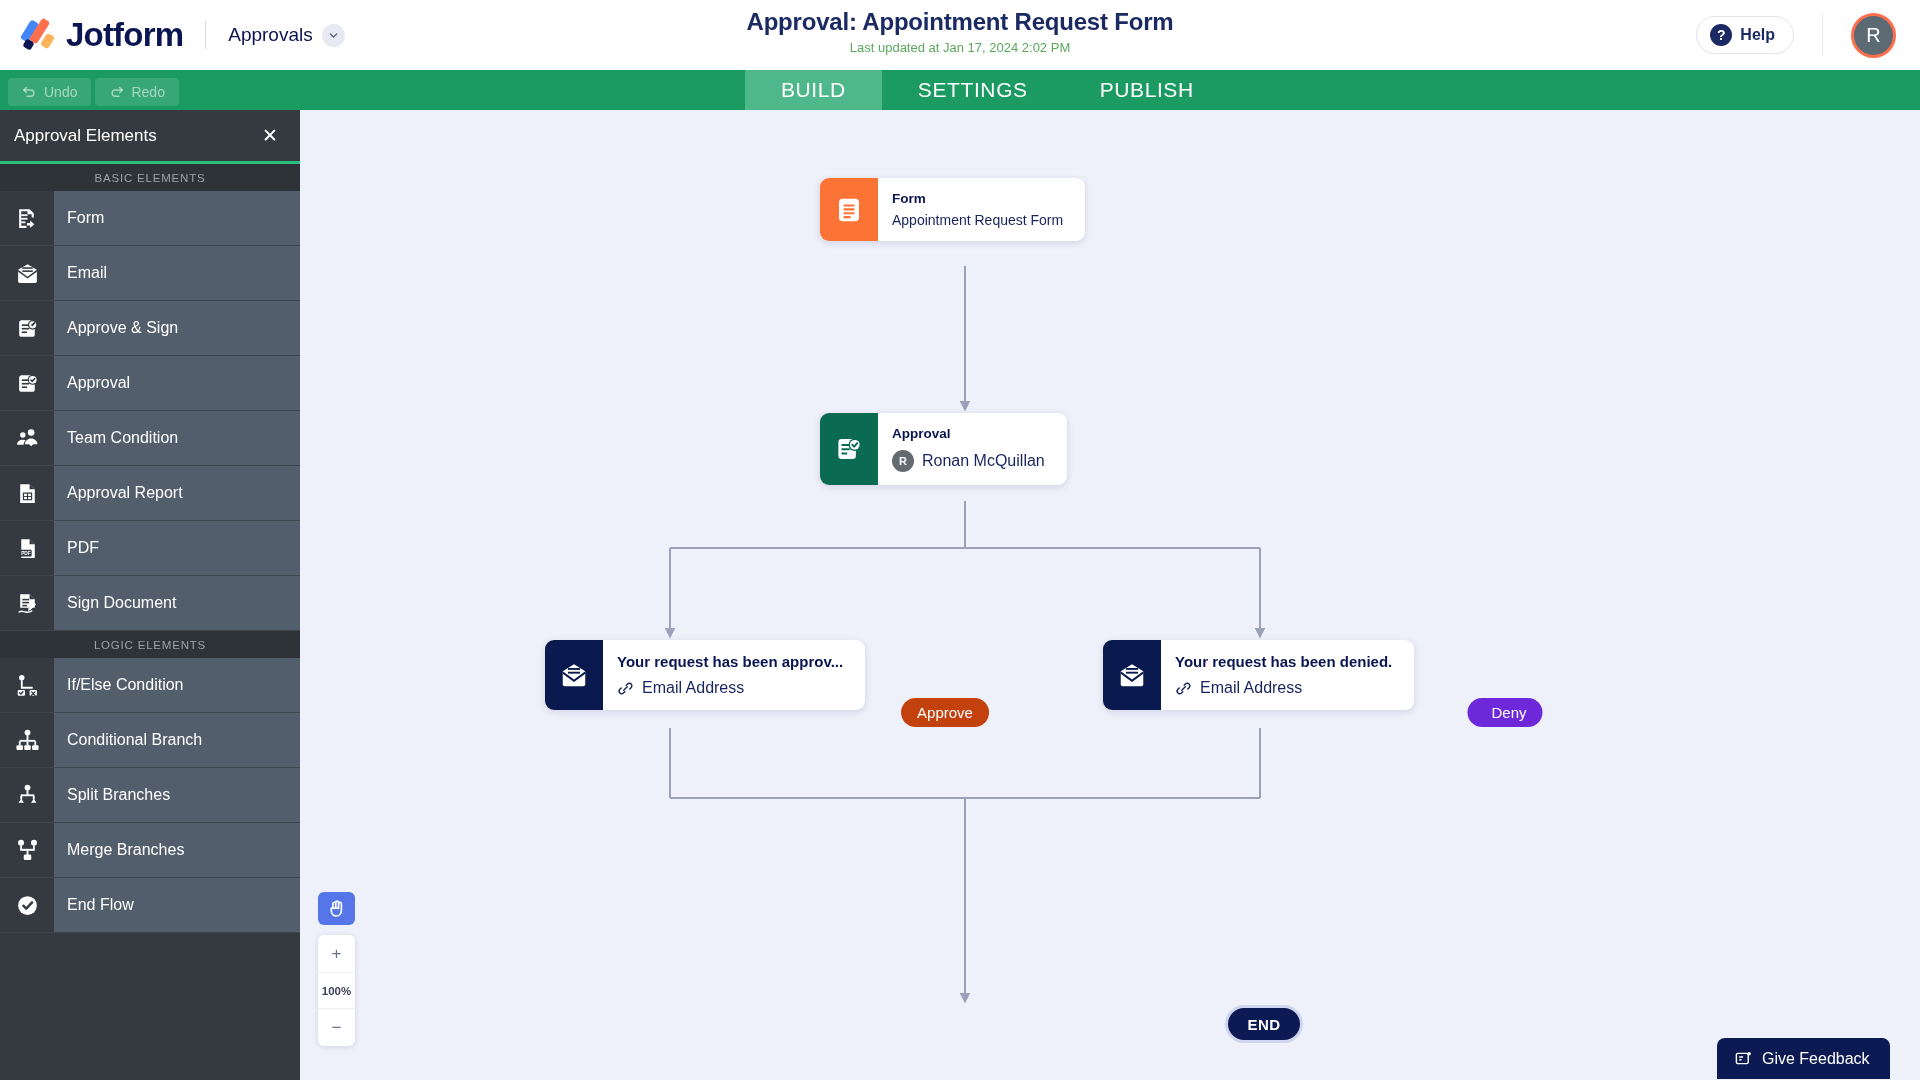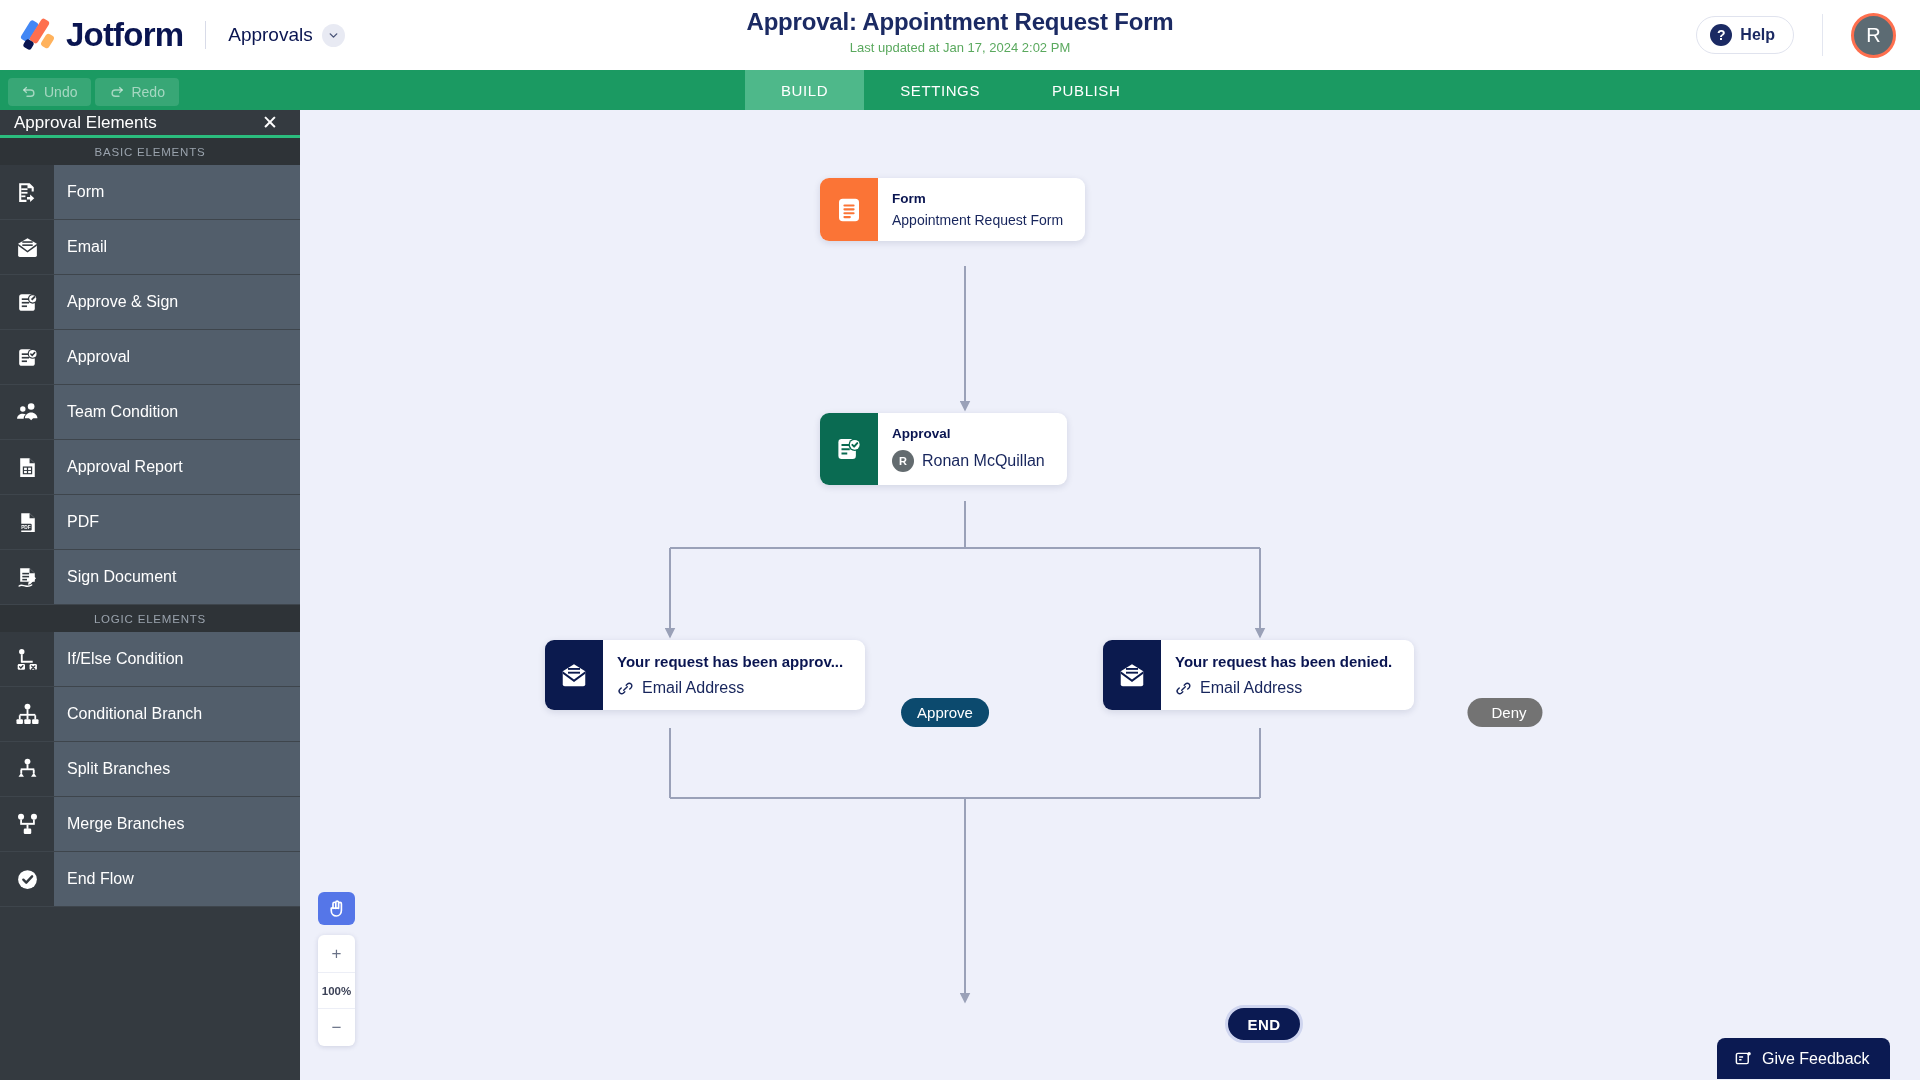--- a/index.html
+++ b/index.html
@@ -66,32 +66,32 @@
   #undo-redo { display:flex; align-items:center; gap:4px; padding-left:8px; }
   .history-btn {
     display:flex; align-items:center; gap:7px;
     padding:6px 14px; border-radius:4px;
     background:rgba(255,255,255,0.13);
     color:rgba(255,255,255,0.55); font-size:14px; cursor:pointer;
   }
   #tabs { position:absolute; left:745px; top:0; height:40px; display:flex; }
   .tab {
     display:flex; align-items:center; justify-content:center;
-    padding:12px 36px; color:#ffffff; font-size:15px; letter-spacing:0.6px;
+    padding:12px 36px; color:#ffffff; font-size:21px; letter-spacing:0.6px;
     cursor:pointer;
   }
   .tab.active { background:#4eb88a; }
 
   
   #sidebar {
     position:absolute; top:110px; left:0; width:300px; height:970px;
     background:#343a40; overflow:hidden;
   }
   #sidebar-header {
-    height:28px; display:flex; align-items:center; justify-content:space-between;
+    height:54px; display:flex; align-items:center; justify-content:space-between;
     padding:0 22px 0 14px;
     border-bottom:3px solid #2bbd7e;
   }
   #sidebar-title { font-size:17px; color:#ffffff; }
   #sidebar-close { color:#ffffff; font-size:19px; cursor:pointer; line-height:1; }
   .section-label {
     height:27px; display:flex; align-items:center; justify-content:center;
     font-size:11.5px; letter-spacing:0.8px; color:#9aa3ad; background:#2e3337;
   }
   .el-row {
@@ -147,22 +147,22 @@
   #node-approval .node-icon { background:#0a6b52; }
   #node-email-approve { left:245px; top:530px; }
   #node-email-approve .node-icon { background:#0b1a4e; }
   #node-email-deny    { left:803px; top:530px; }
   #node-email-deny    .node-icon { background:#0b1a4e; }
 
   .branch-pill {
     position:absolute; padding:6px 16px; border-radius:15px;
     color:#ffffff; font-size:15px; cursor:pointer; white-space:nowrap;
   }
-  #pill-approve { left:645px; top:588px; background:#0c4a6e; transform:translateX(-50%); }
-  #pill-deny    { left:1205px; top:588px; background:#737373; transform:translateX(-50%);padding-left:24px; }
+  #pill-approve { left:645px; top:588px; background:#c2410c; transform:translateX(-50%); }
+  #pill-deny    { left:1205px; top:588px; background:#6d28d9; transform:translateX(-50%);padding-left:24px; }
 
   #node-end {
     position:absolute; left:925px; top:895px;
     width:78px; height:38px; border-radius:19px;
     background:#0b1a52; border:3px solid #cfd5ef;
     color:#ffffff; font-size:15px; font-weight:bold; letter-spacing:0.5px;
     display:flex; align-items:center; justify-content:center; cursor:pointer;
   }
 
   

